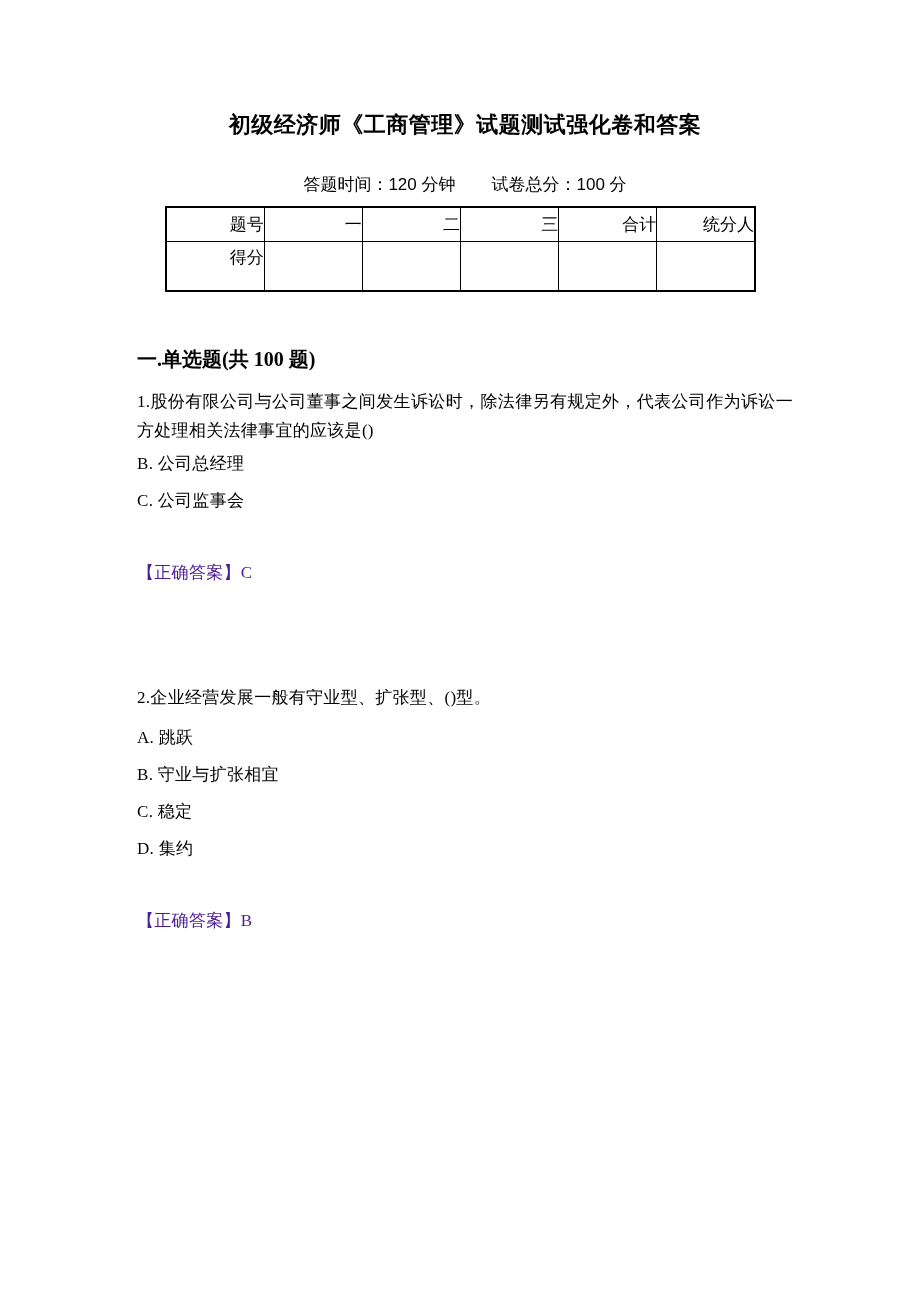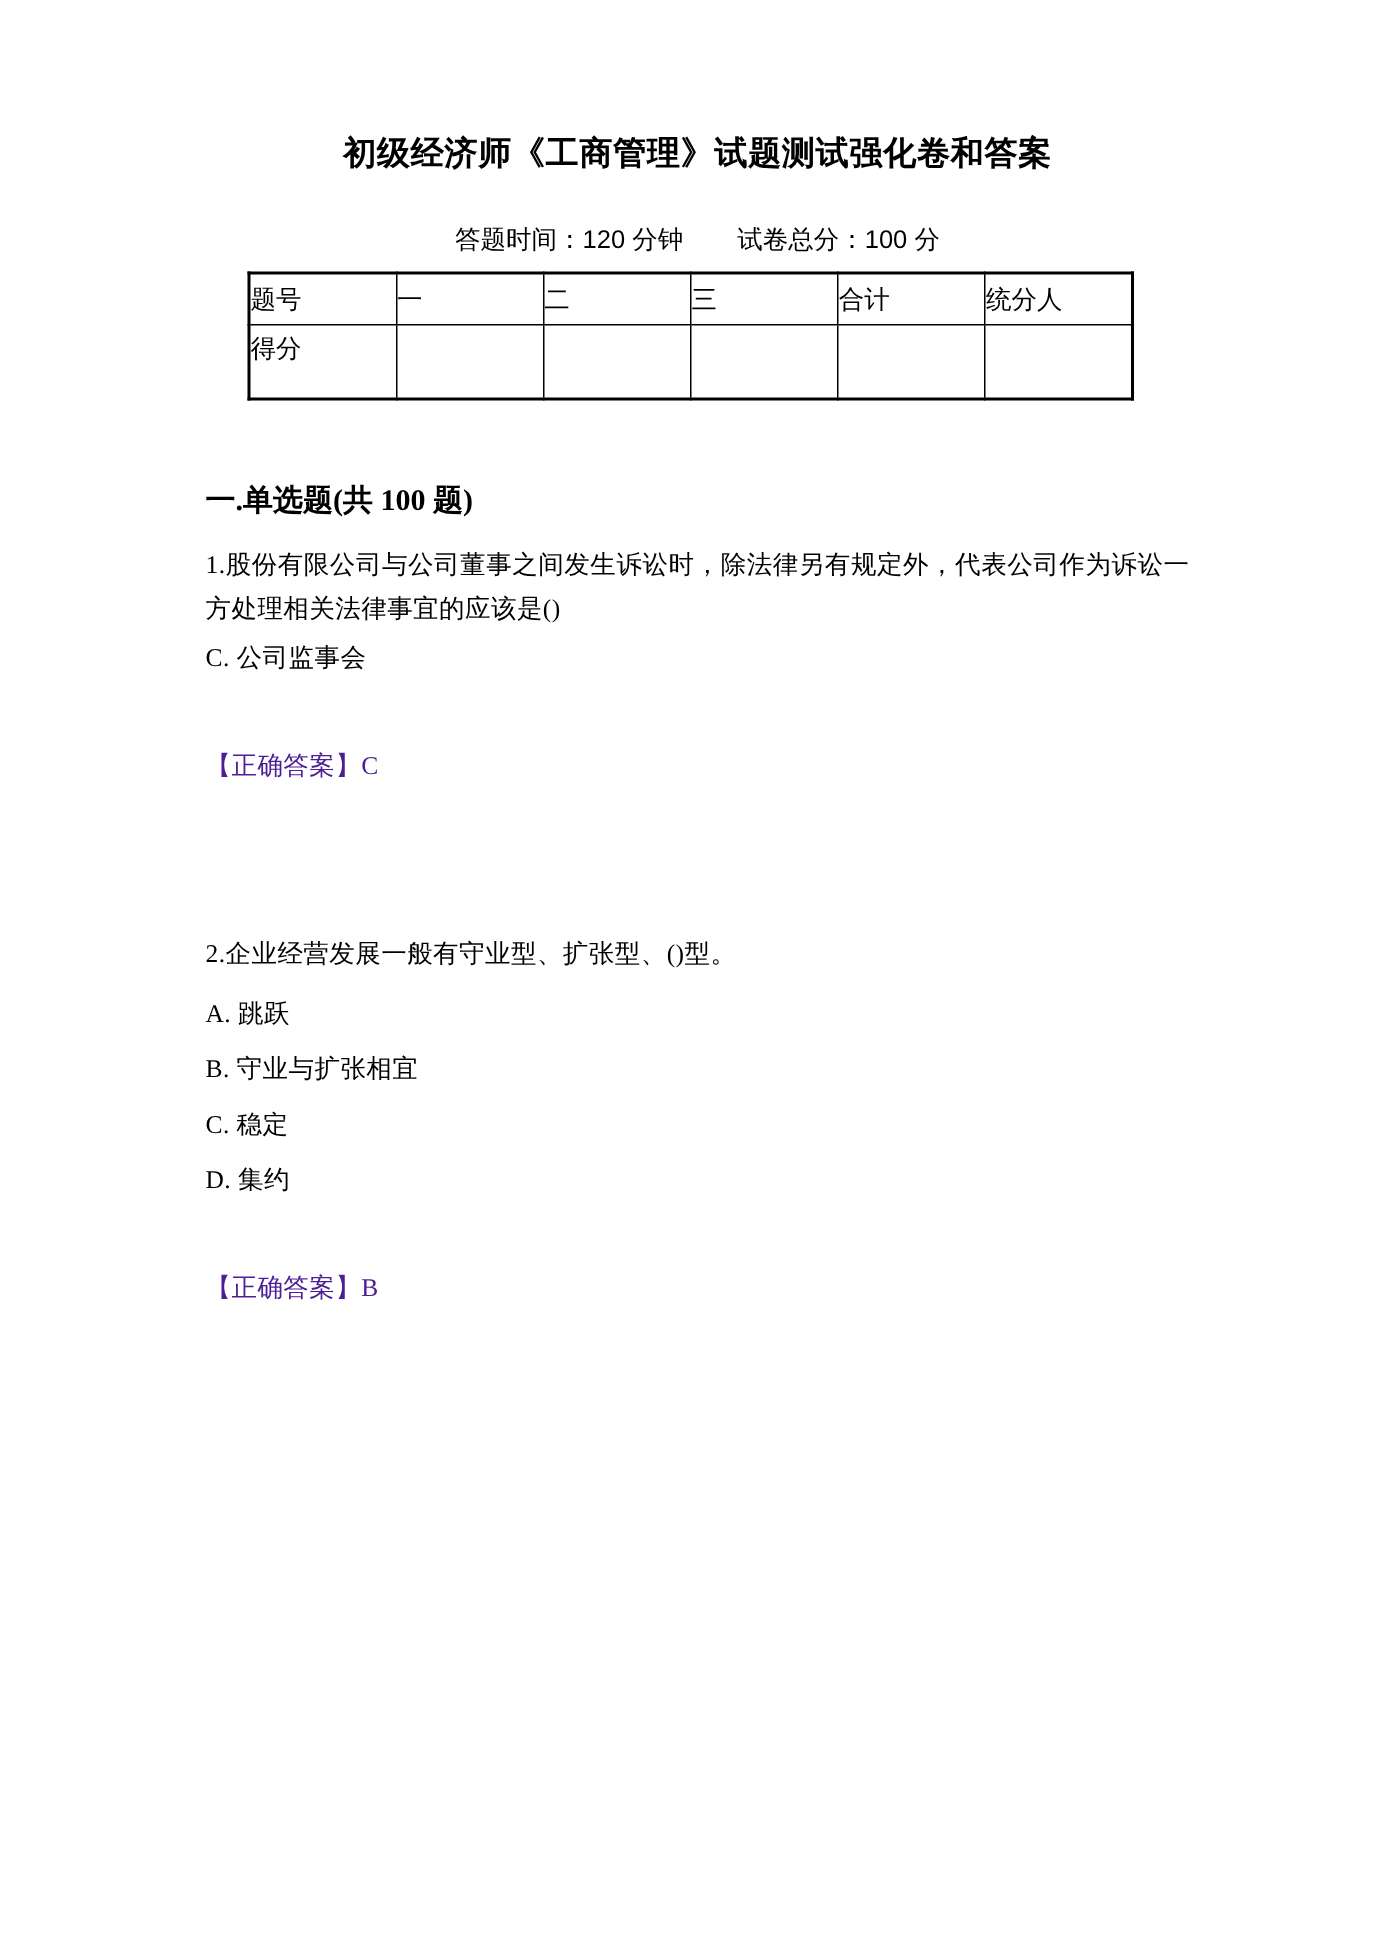--- a/index.html
+++ b/index.html
@@ -5,41 +5,41 @@
   html,body{margin:0;padding:0;background:#ffffff;}
   body{
     width:920px;min-height:1302px;
     font-family:"Liberation Serif","DejaVu Serif",serif;
     color:#000000;
     overflow:hidden;
   }
   .page{padding:0 127px 0 137px;box-sizing:border-box;width:920px;}
 
   .title{
-    margin:0;padding-top:87px;
-    font-family:Liberation Serif, serif;
+    margin:0;padding-top:112px;
+    font-family:Liberation Mono, monospace;
     font-weight:700;font-size:22px;line-height:30px;
     text-align:center;letter-spacing:0.5px;
   }
   .meta{
     margin-top:32px;text-align:center;
     font-family:"Liberation Sans","DejaVu Sans",sans-serif;
     font-weight:400;font-size:17px;line-height:22px;
   }
   .meta .gap{display:inline-block;width:36px;}
 
   table.score{
     border-collapse:collapse;table-layout:fixed;
     width:591px;margin:10px 0 0 28px;
     border:2px solid #000;
   }
   table.score th,table.score td{
     border:1px solid #000;
     font-weight:400;font-size:17px;
-    text-align:left;padding:0;
+    text-align:right;padding:0;
   }
   table.score thead th{height:33px;vertical-align:middle;}
   table.score tbody td{height:44px;vertical-align:top;padding-top:4px;}
 
   .section-heading{
     margin:53px 0 0 0;
     font-size:20px;line-height:28px;font-weight:700;
   }
 
   .qtext{
@@ -96,20 +96,21 @@
         <td></td>
       </tr>
     </tbody>
   </table>
 
   <h2 class="section-heading">一.单选题(共 100 题)</h2>
 
   <div>
     <p class="qtext">1.股份有限公司与公司董事之间发生诉讼时，除法律另有规定外，代表公司作为诉讼一方处理相关法律事宜的应该是()</p>
     <ul class="options">
+      <li>B. 公司总经理</li>
       <li>C. 公司监事会</li>
     </ul>
     <p class="answer"><span>【正确答案】</span><span>C</span></p>
   </div>
 
   <div>
     <p class="qtext q2">2.企业经营发展一般有守业型、扩张型、()型。</p>
     <ul class="options opts2">
       <li>A. 跳跃</li>
       <li>B. 守业与扩张相宜</li>

